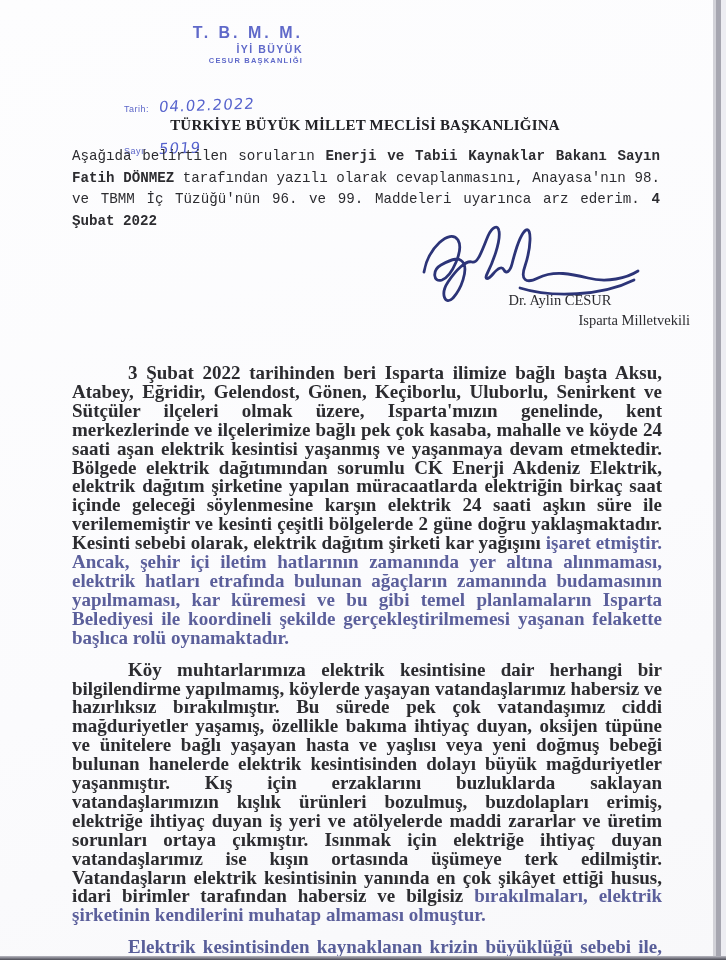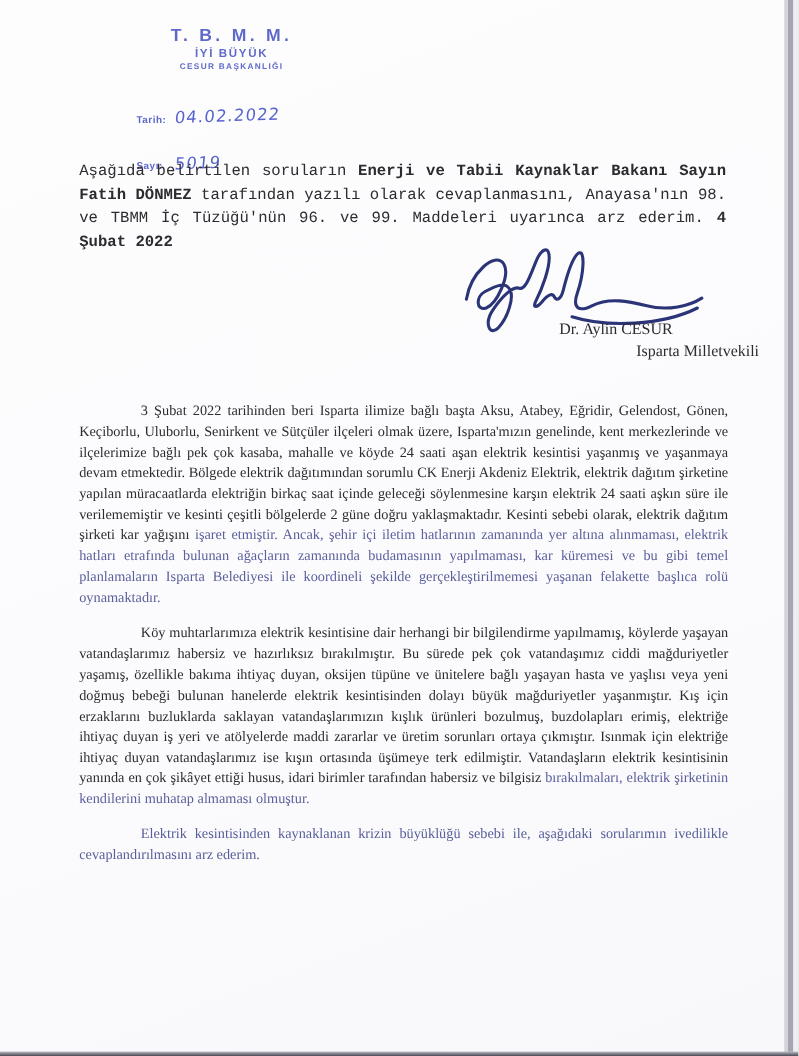--- a/index.html
+++ b/index.html
@@ -20,48 +20,48 @@
   .logo .iyi{
     display:inline-block;font-family:"Liberation Sans",sans-serif;font-weight:bold;
     font-size:24px;letter-spacing:3px;transform:scaleY(1.42);transform-origin:top center;
     line-height:24px;opacity:.85;
   }
   .logo .parti{
     display:block;margin-top:11px;font-family:"Liberation Sans",sans-serif;font-weight:bold;
     font-size:10px;letter-spacing:2.5px;opacity:.85;
   }
   .stamp{position:absolute;left:118px;top:24px;width:215px;color:var(--stamp_blue,#4a55c2);}
-  .stamp .org{width:185px;text-align:center;font-family:"Liberation Sans",sans-serif;font-weight:bold;opacity:.88;}
+  .stamp .org{width:185px;text-align:right;font-family:"Liberation Sans",sans-serif;font-weight:bold;opacity:.88;}
   .stamp .org1{font-size:16px;letter-spacing:3px;}
   .stamp .org2{font-size:10.5px;letter-spacing:1.5px;margin-top:1px;}
   .stamp .org3{font-size:7.5px;letter-spacing:1.2px;margin-top:1px;}
   .stamp .row{margin-left:6px;font-family:"Liberation Sans",sans-serif;display:flex;align-items:baseline;opacity:.9;}
   .stamp .row-date{margin-top:9px;}
-  .stamp .label{font-size:9px;font-weight:bold;letter-spacing:.5px;width:34px;margin-top:30px;}
+  .stamp .label{font-size:9px;font-weight:normal;letter-spacing:.5px;width:34px;margin-top:30px;}
   .stamp .hand{
     font-family:"DejaVu Sans",sans-serif;font-size:15px;letter-spacing:1px;
     transform:rotate(-2deg) skewX(-8deg);transform-origin:left bottom;
     color:var(--hand_blue,#4553c8);
   }
   
   .title{
     position:absolute;left:72px;top:117px;width:586px;text-align:center;
     font-weight:bold;font-size:15px;letter-spacing:.2px;color:#222226;
   }
   .intro{
     position:absolute;left:72px;top:146px;width:588px;
     font-size:14.2px;line-height:21.5px;text-align:justify;font-family:Liberation Mono, monospace;
   }
   .sig-img{position:absolute;left:402px;top:214px;}
   .sig-name{position:absolute;left:430px;top:292px;width:260px;text-align:center;font-size:14.5px;}
   .sig-title{position:absolute;left:430px;top:312px;width:260px;text-align:right;font-size:14.5px;}
   .body-block{position:absolute;left:72px;top:364px;width:590px;}
   .body-block p{
     margin:0 0 13px 0;text-indent:56px;text-align:justify;
-    font-size:13px;line-height:18.9px;
+    font-size:19px;line-height:18.9px;font-weight:bold;
   }
   .seg-bold{font-weight:bold;}
 </style>
 </head>
 <body>
 
 <div class="page">
 
 
   <div class="stamp">
@@ -71,20 +71,21 @@
     <div class="row row-date">
       <span class="label">Tarih:</span>
       <span class="hand">04.02.2022</span>
     </div>
     <div class="row">
       <span class="label">Sayı:</span>
       <span class="hand">5019</span>
     </div>
   </div>
 
+  <div class="title">TÜRKİYE BÜYÜK MİLLET MECLİSİ BAŞKANLIĞINA</div>
 
   <div class="intro"><span>Aşağıda belirtilen soruların </span><span class="seg-bold">Enerji ve Tabii Kaynaklar Bakanı Sayın Fatih DÖNMEZ</span><span> tarafından yazılı olarak cevaplanmasını, Anayasa'nın 98. ve TBMM İç Tüzüğü'nün 96. ve 99. Maddeleri uyarınca arz ederim. </span><span class="seg-bold">4 Şubat 2022</span></div>
 
   <svg class="sig-img" width="248" height="94" viewBox="0 0 248 94">
     <g fill="none" style="stroke:var(--ink_blue,#2c3478)" stroke-width="2.8" stroke-linecap="round" stroke-linejoin="round">
       <path d="M22,58 C26,34 48,14 56,26 C62,36 50,62 40,66 C31,69 30,56 39,51 C50,45 58,42 62,50 C65,57 60,74 51,84 C43,92 38,80 46,68 C54,56 64,46 70,48 C76,50 80,36 86,22 C90,13 96,10 97,17 C99,28 90,50 85,60 C82,66 86,66 91,60 C96,54 100,52 102,56 C104,60 108,58 110,50 C113,38 118,20 124,16 C130,13 129,34 123,52 C118,66 124,70 136,64 C152,56 170,60 186,64 C205,69 225,64 236,57"></path>
       <path d="M118,74 C150,84 200,82 232,66"></path>
     </g>
   </svg>
   <div class="sig-name">Dr. Aylin CESUR</div>

